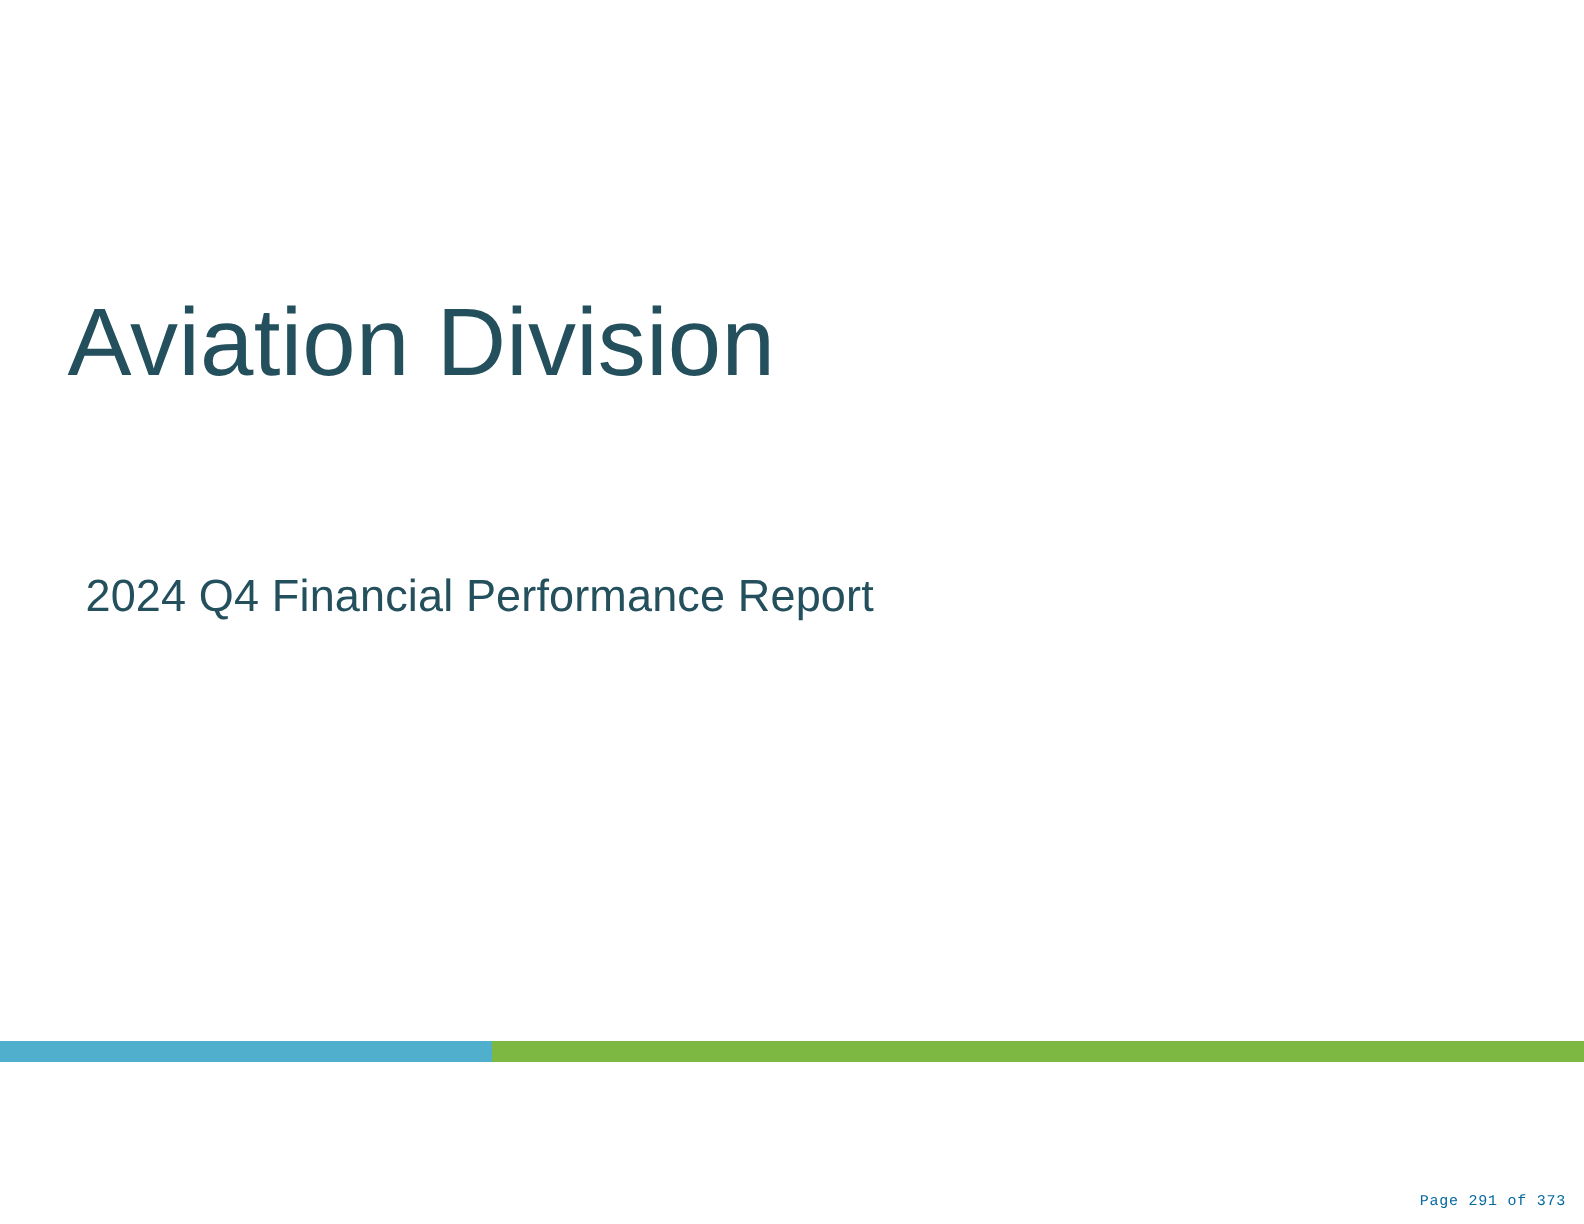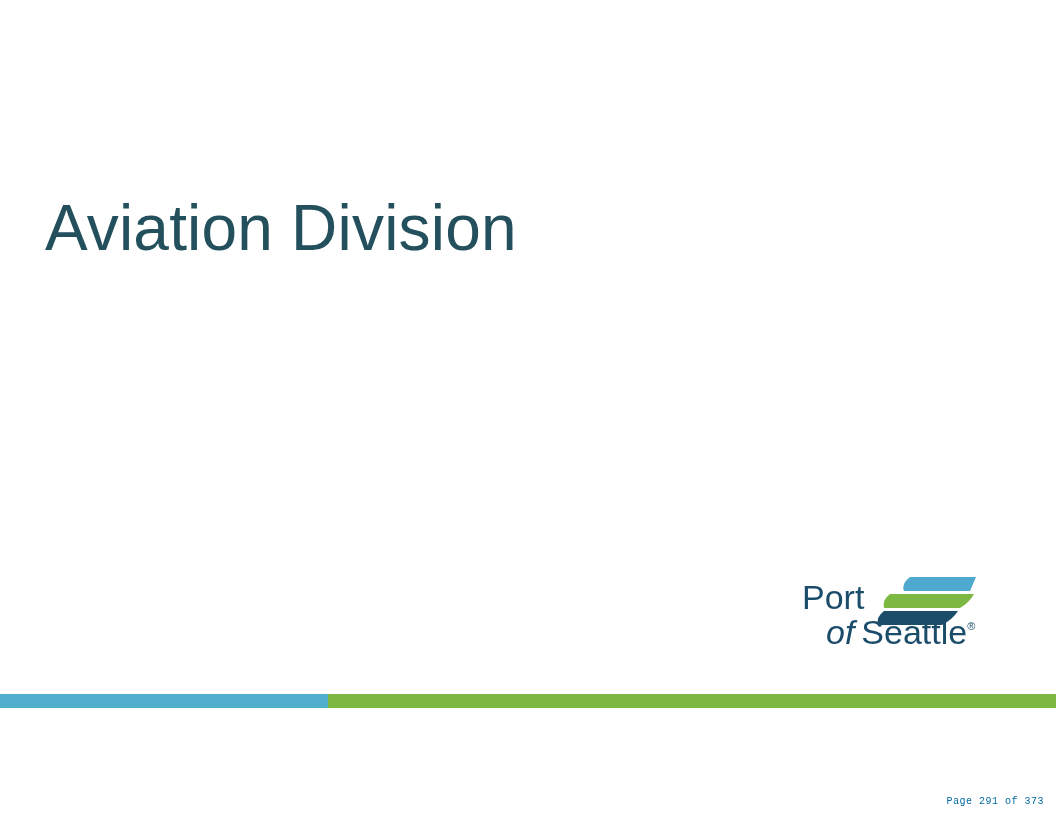--- a/index.html
+++ b/index.html
@@ -92,35 +92,22 @@
     white-space: nowrap;
   }
 </style>
 </head>
 <body>
 
 <div class="slide">
 
   <div class="slide-title">Aviation Division</div>
 
+  <div class="slide-subtitle">2024 Q4 Financial Performance Report</div>
 
-  <div class="logo">
-    <svg viewBox="0 0 180 82" xmlns="http://www.w3.org/2000/svg">
-
-      <g>
-        <path d="M 112 5 L 178 5 L 172 19 L 106 19 Q 103 12 112 5 Z" fill="#4FA8CE"></path>
-        <path d="M 92 22 L 176 22 Q 171 31 162 36 L 86 36 Q 84 28 92 22 Z" fill="#7DB842"></path>
-        <path d="M 86 39 L 160 39 Q 155 47 144 53 L 80 53 Q 78 45 86 39 Z" fill="#1B4D6B"></path>
-      </g>
-
-      <text x="4" y="37" font-family="Liberation Sans, sans-serif" font-size="34" fill="#1B4D6B">Port</text>
-
-      <text x="28" y="72" font-family="Liberation Sans, sans-serif" font-size="34" fill="#1B4D6B"><tspan font-style="italic">of</tspan><tspan dx="7">Seattle</tspan><tspan font-size="11" dy="-14">®</tspan></text>
-    </svg>
-  </div>
 
   <div class="accent-bar">
     <div class="accent-bar-blue"></div>
     <div class="accent-bar-green"></div>
   </div>
 
   <div class="page-number">Page 291 of 373</div>
 
 </div>
 

